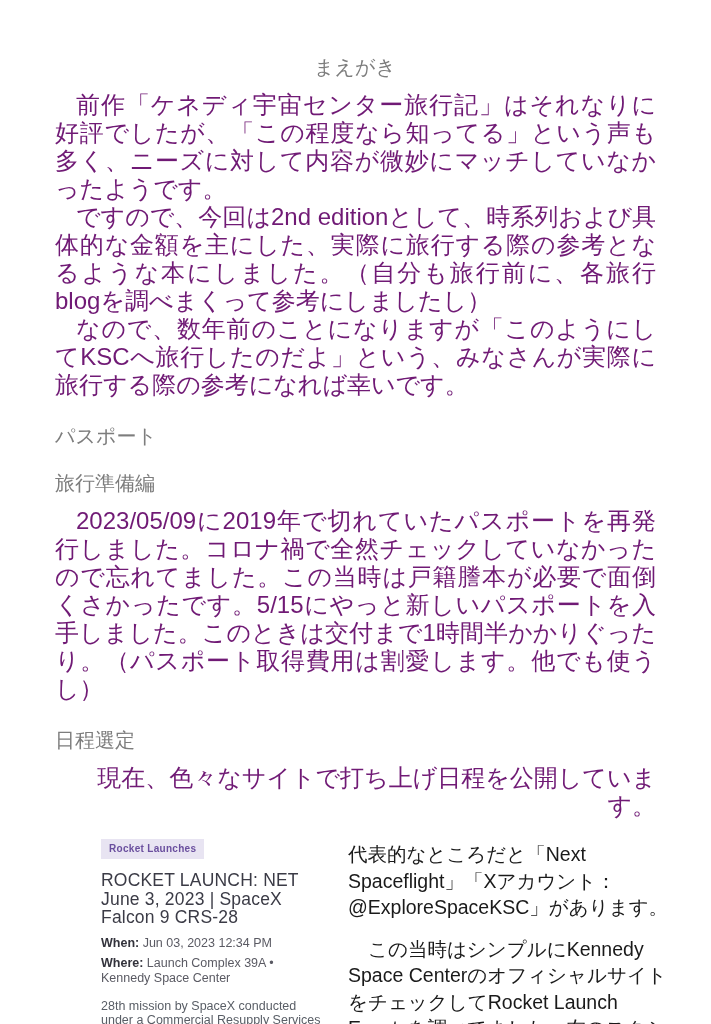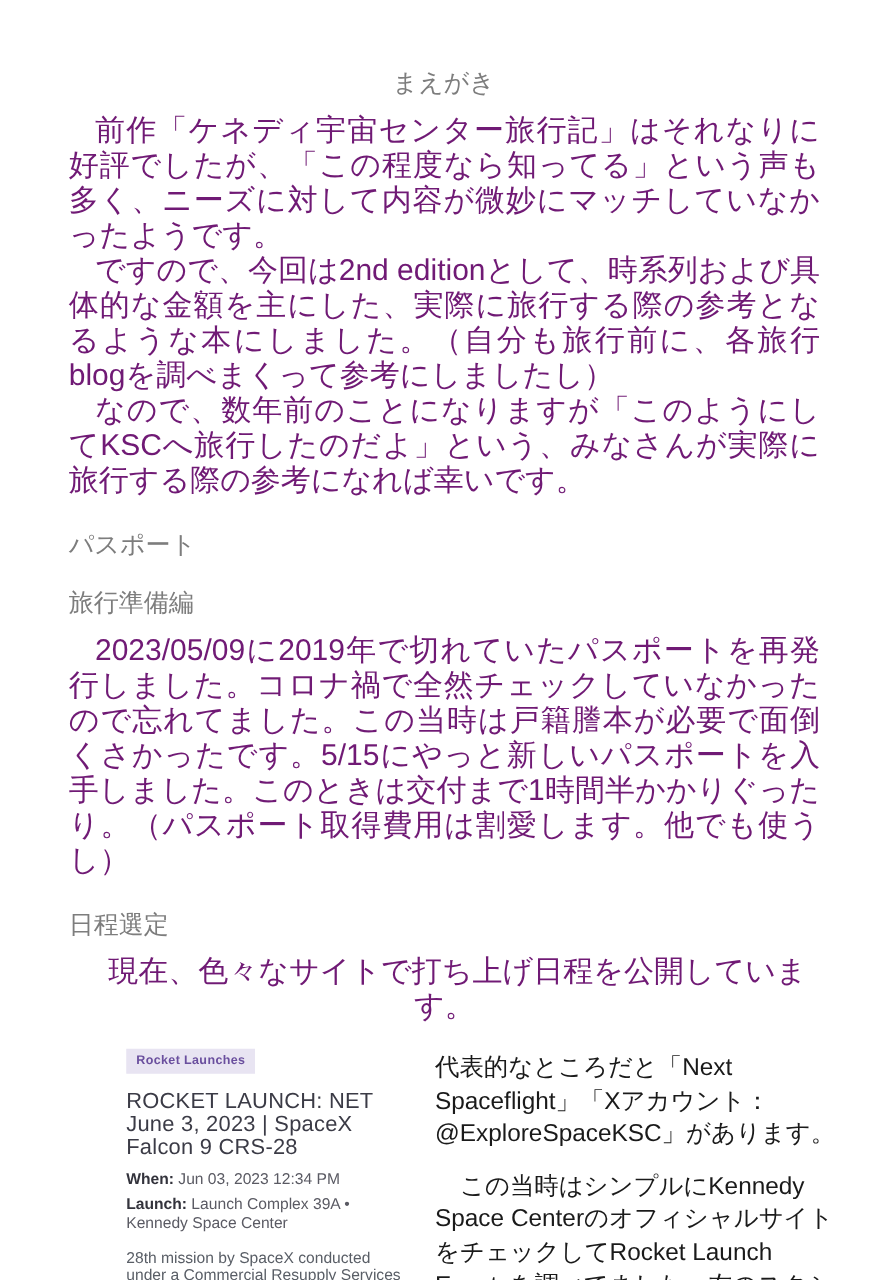--- a/index.html
+++ b/index.html
@@ -27,21 +27,21 @@
   h2.section-heading.first { margin-top: 0; text-align: center; }
   p.body-para {
     margin: 0;
     font-size: 24px;
     line-height: 28px;
     color: #701a75;
     text-indent: 21px;
     width: 601px;
     text-align: justify;
   }
-  p.body-para.no-justify { text-align: center; }
+  p.body-para.no-justify { text-align: right; }
 
   
   .media-row {
     display: flex;
     align-items: flex-start;
     margin-top: 6px;
     width: 634px;
   }
   .card-col {
     flex: none;
@@ -152,21 +152,21 @@
     <p class="body-para no-justify">現在、色々なサイトで打ち上げ日程を公開しています。</p>
 
     <div class="media-row">
       <div class="card-col">
         <div class="launch-card">
           <div class="vline vline-1"></div>
           <div class="vline vline-2"></div>
           <span class="badge" style="background: rgb(232, 228, 242); color: rgb(106, 79, 158);">Rocket Launches</span>
           <h3 class="card-title">ROCKET LAUNCH: NET June 3, 2023 | SpaceX Falcon 9 CRS-28</h3>
           <p class="meta when"><span class="label">When:</span> <span>Jun 03, 2023 12:34 PM</span></p>
-          <p class="meta where"><span class="label">Launch:</span> <span>Launch Complex 39A • Kennedy Space Center</span></p>
+          <p class="meta where"><span class="label">Where:</span> <span>Launch Complex 39A • Kennedy Space Center</span></p>
           <p class="card-desc">28th mission by SpaceX conducted under a Commercial Resupply Services contract with NASA.</p>
           <button class="read-more-btn" style="background: rgb(20, 103, 178); flex-direction: column;">
             <span>READ MORE</span>
             <span class="chev">›</span>
           </button>
         </div>
       </div>
       <div class="right-col">
         <p>代表的なところだと「Next Spaceflight」「Xアカウント：@ExploreSpaceKSC」があります。</p>
         <p class="indent">この当時はシンプルにKennedy Space CenterのオフィシャルサイトをチェックしてRocket Launch Eventsを調べてました。左のスクショが2023/05/18にチェックしたものです。この2023/06/03の打ち上げをターゲットに日程を組みました。</p>

